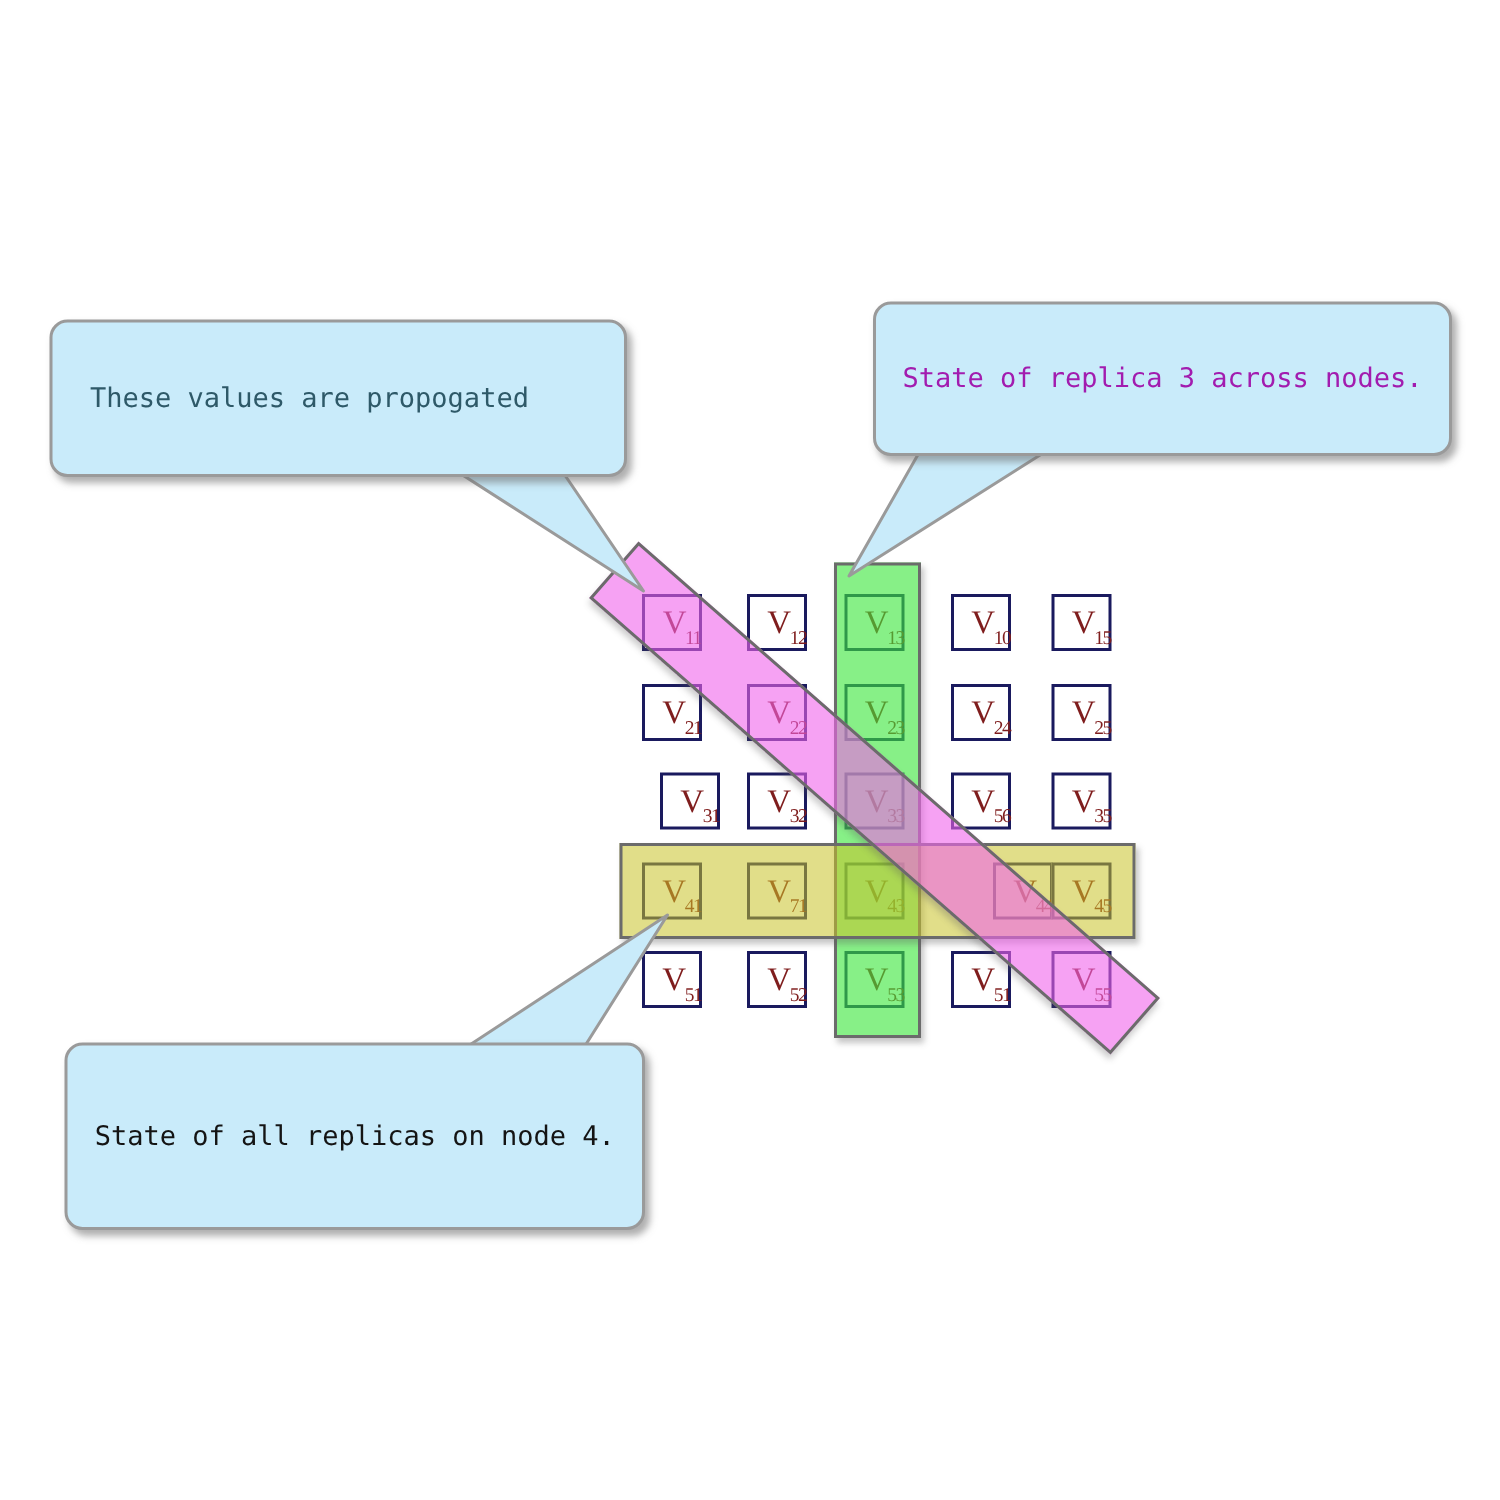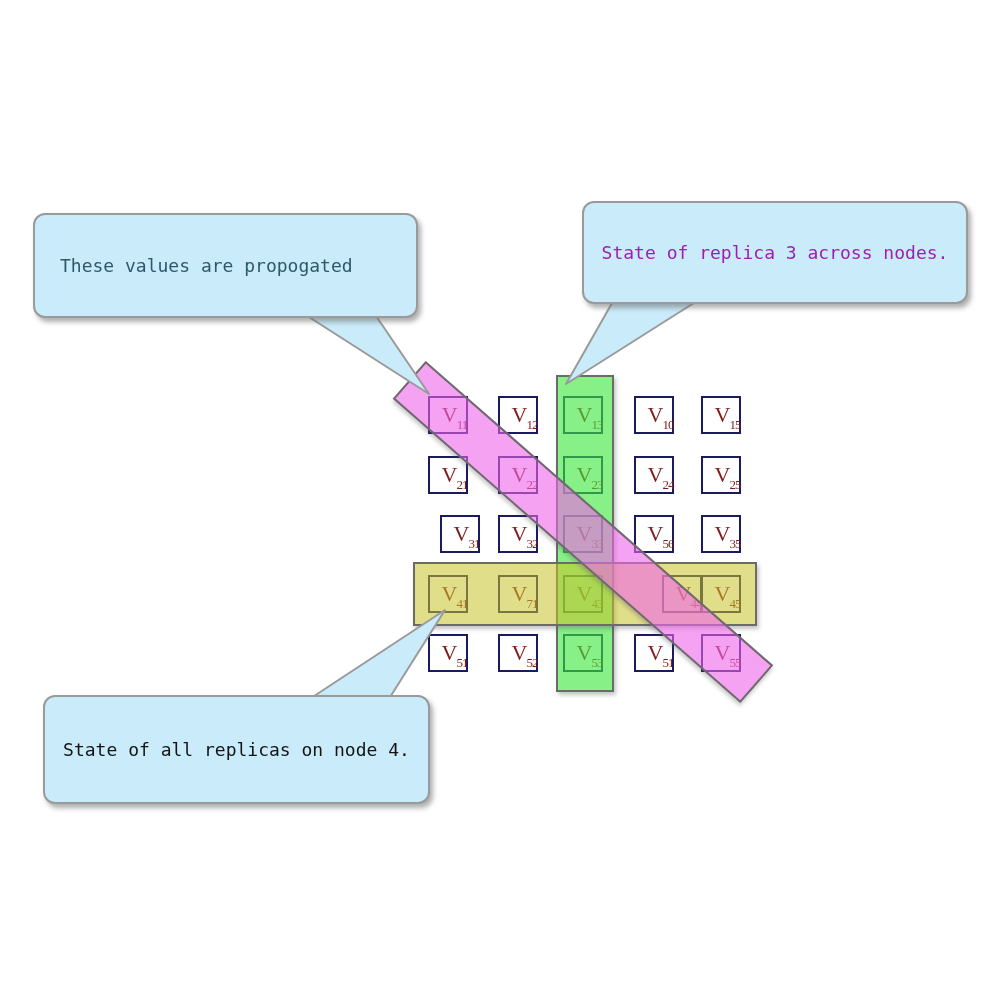--- a/index.html
+++ b/index.html
@@ -98,21 +98,21 @@
     padding-left: 25px;
     color: #2e5968;
     text-align: left;
   }
   #callout-replica {
     left: 582px; top: 201px; width: 386px; height: 103px;
     color: #a21caf;
     text-align: center;
   }
   #callout-node {
-    left: 43px; top: 695px; width: 387px; height: 109px;
+    left: 43px; top: 695px; width: 387px; height: 125px;
     color: #141414;
     text-align: center;
   }
 </style>
 </head>
 <body>
 
 <div id="stage">
 
   <div id="grid">

